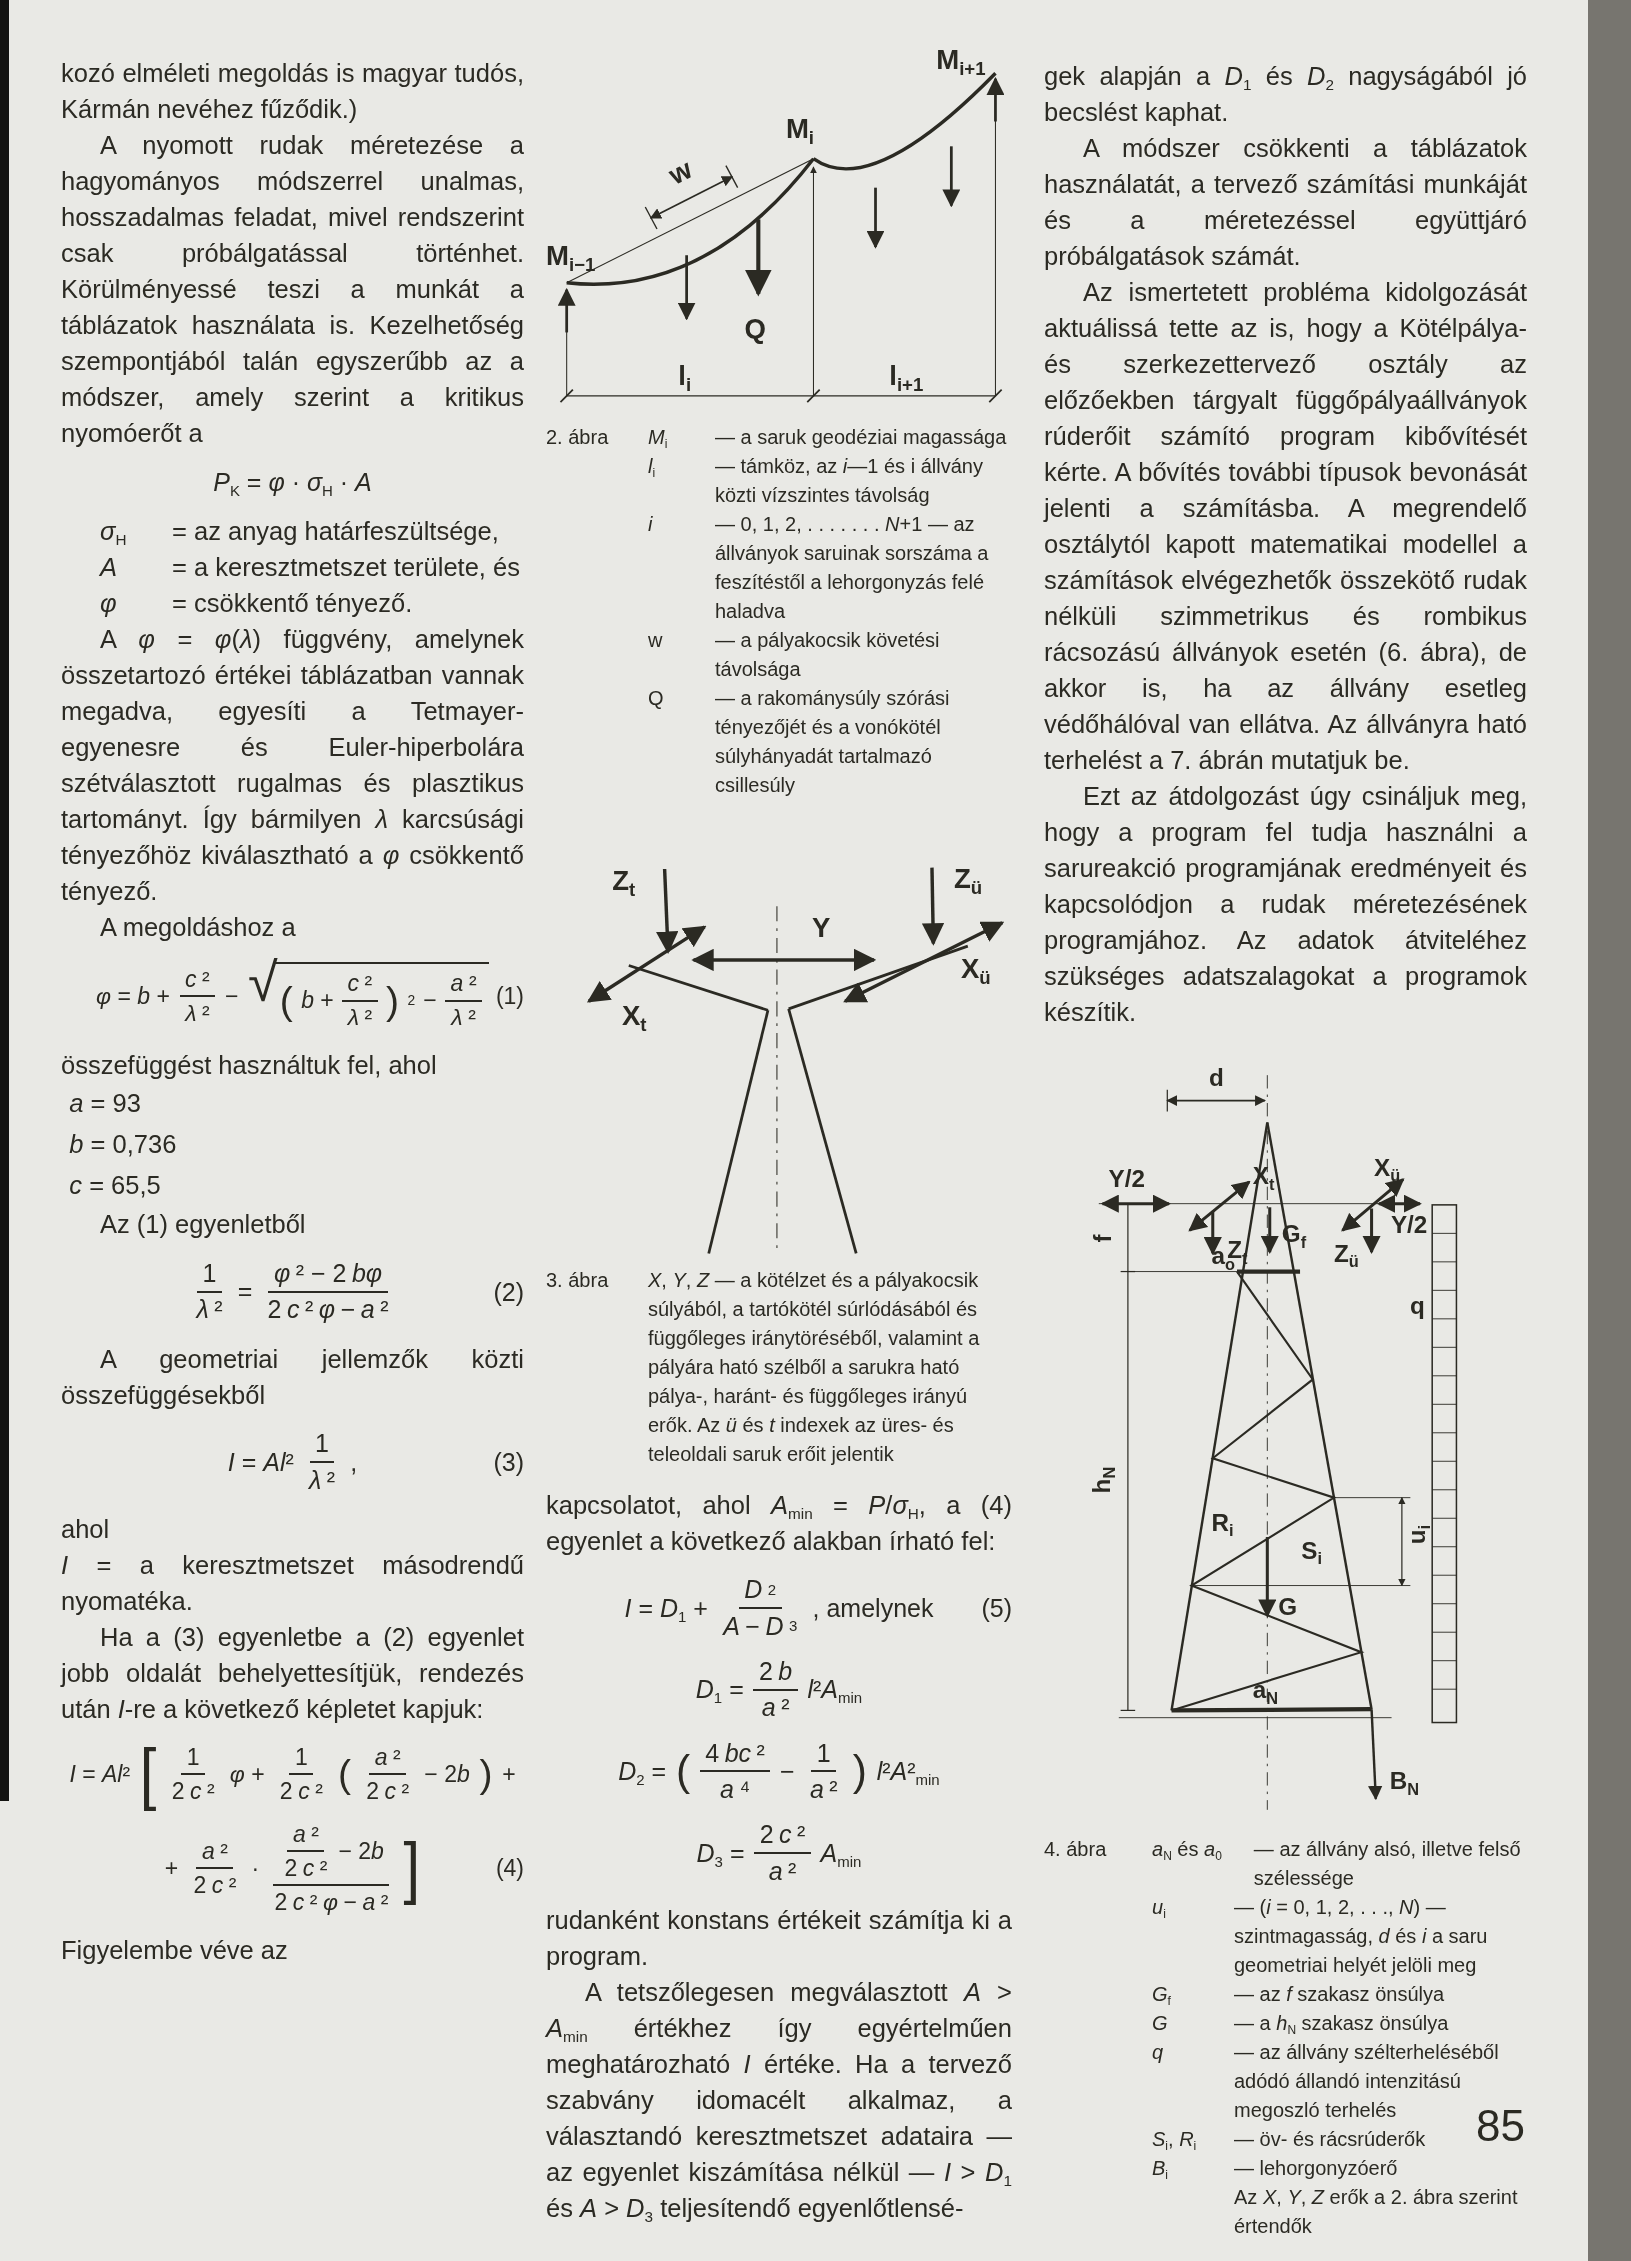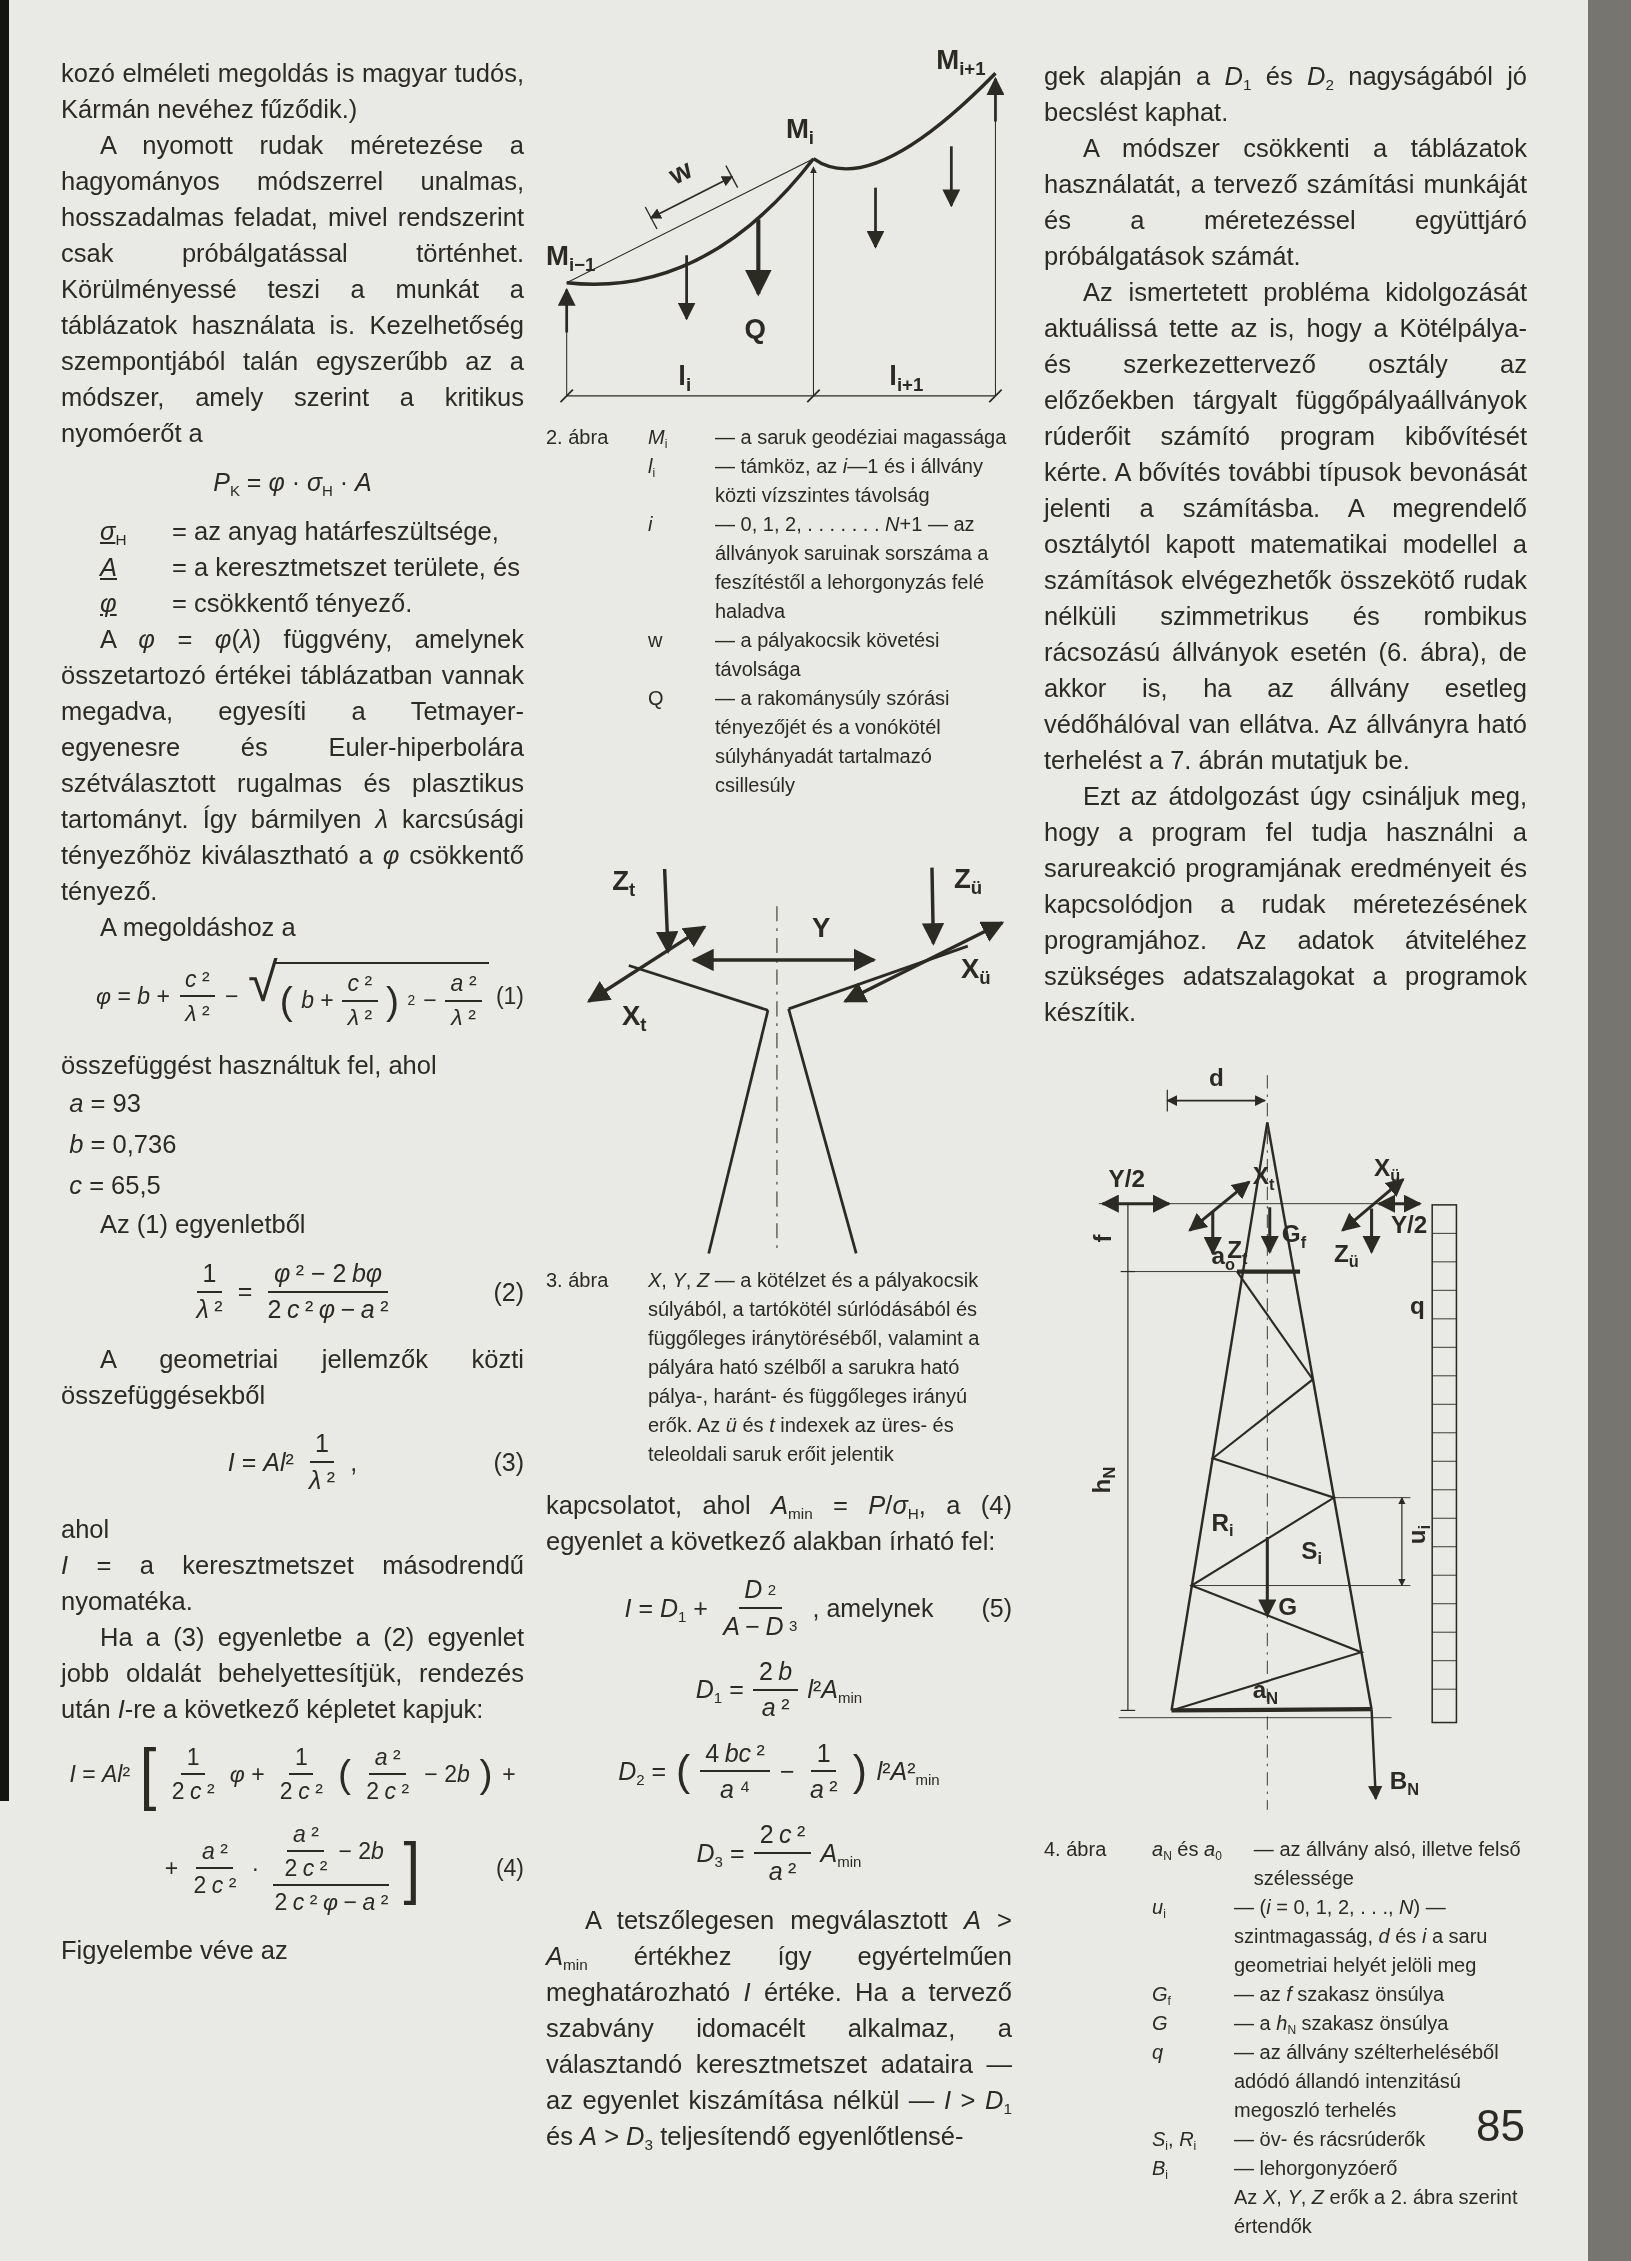--- a/index.html
+++ b/index.html
@@ -24,21 +24,21 @@
   .frac .num,.frac .den{display:inline-flex;align-items:center;justify-content:center;gap:5.5px;padding:0 5.5px;}
   .frac .num{border-bottom:2.1px solid currentColor;padding-bottom:2.8px;}
   .frac .den{padding-top:2.8px;}
   .bigp{font-size:170%;font-weight:200;line-height:0.9;}
   .bigb{font-size:260%;font-weight:100;line-height:0.8;transform:scaleY(1.15);}
   .sqrt{display:inline-flex;align-items:flex-start;}
   .sqrt .rsign{font-size:235%;line-height:1;transform:translateY(-6.9px);margin-right:-3.4px;font-style:normal;}
   .sqrt .rbody{border-top:2.1px solid currentColor;padding:6.9px 6.9px 0 5.5px;display:inline-flex;align-items:center;gap:8.3px;}
   
   .defrow{display:flex;padding-left:39px;}
-  .defrow .dterm{flex:0 0 72px;text-decoration:underline;}
+  .defrow .dterm{flex:0 0 72px;}
   .defrow .dtext{flex:1;}
   .constrow{padding-left:8.3px;line-height:41px;}
   
   .cap{font-size:20px;line-height:29px;text-align:left;margin:6.9px 0 18px 0;}
   .cap-row{display:flex;gap:21px;}
   .cap-no{flex:0 0 81px;}
   .cap-term{flex:0 0 46px;}
   .cap-text{flex:1;}
   .cap4 .cap-no{flex:0 0 87px;}
   .cap4 .cap-term{flex:0 0 auto;min-width:50px;padding-right:11px;}
@@ -322,20 +322,21 @@
 
     <div class="eq">
       <span><i>D</i><sub>3</sub> =</span>
       <span class="frac">
           <span class="num">2<i>c</i>²</span>
           <span class="den"><i>a</i>²</span>
         </span>
       <span><i>A</i><sub>min</sub></span>
     </div>
 
+    <p>rudanként konstans értékeit számítja ki a program.</p>
     <p class="ind">A tetszőlegesen megválasztott <i>A</i> &gt; <i>A</i><sub>min</sub> értékhez így egyértelműen meghatározható <i>I</i> értéke. Ha a tervező szabvány idomacélt alkalmaz, a választandó keresztmetszet adataira — az egyenlet kiszámítása nélkül — <i>I</i> &gt; <i>D</i><sub>1</sub> és <i>A</i> &gt; <i>D</i><sub>3</sub> teljesítendő egyenlőtlensé-</p>
   </div>
 
   <div class="col col3">
     <p>gek alapján a <i>D</i><sub>1</sub> és <i>D</i><sub>2</sub> nagyságából jó becslést kaphat.</p>
     <p class="ind">A módszer csökkenti a táblázatok használatát, a tervező számítási munkáját és a méretezéssel együttjáró próbálgatások számát.</p>
     <p class="ind">Az ismertetett probléma kidolgozását aktuálissá tette az is, hogy a Kötélpálya- és szerkezettervező osztály az előzőekben tárgyalt függőpályaállványok rúderőit számító program kibővítését kérte. A bővítés további típusok bevonását jelenti a számításba. A megrendelő osztálytól kapott matematikai modellel a számítások elvégezhetők összekötő rudak nélküli szimmetrikus és rombikus rácsozású állványok esetén (6. ábra), de akkor is, ha az állvány esetleg védőhálóval van ellátva. Az állványra ható terhelést a 7. ábrán mutatjuk be.</p>
     <p class="ind">Ezt az átdolgozást úgy csináljuk meg, hogy a program fel tudja használni a sarureakció programjának eredményeit és kapcsolódjon a rudak méretezésének programjához. Az adatok átviteléhez szükséges adatszalagokat a programok készítik.</p>
 
     <svg viewBox="0 0 740 1300" width="455" height="788" style="margin:9.7px auto 0 auto;font-size:37px">

